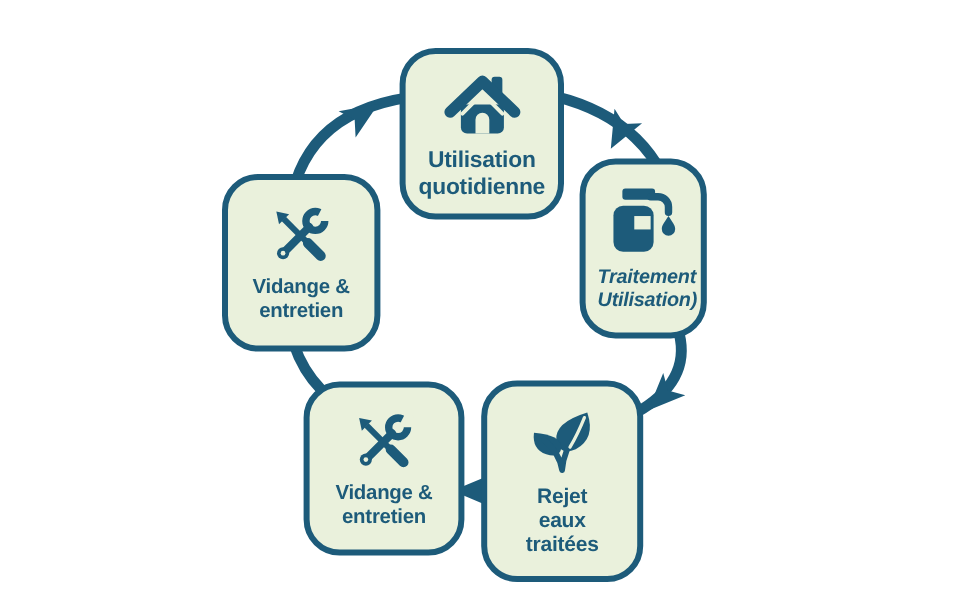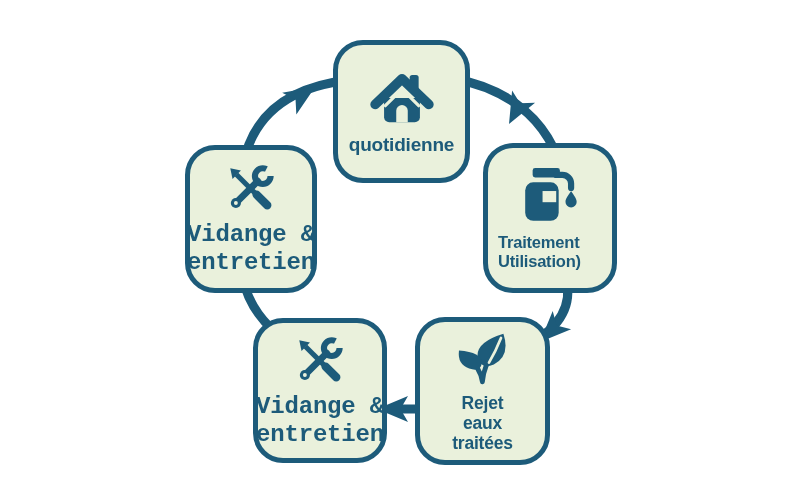--- a/index.html
+++ b/index.html
@@ -28,32 +28,32 @@
     font-weight: 700;
     text-align: center;
     line-height: 1.16;
     letter-spacing: -0.2px;
     color: #1d5b7a;
     margin-top: 4px;
   }
   .label span { display: block; white-space: nowrap; }
 
   #node-top        { left: 333px; top: 40px;  width: 137px; height: 143px; }
-  #node-right      { left: 483px; top: 143px; width: 134px; height: 150px; }
-  #node-bottomright{ left: 415px; top: 317px; width: 135px; height: 148px; }
+  #node-right      { left: 483px; top: 132px; width: 106px; height: 150px; font-style: italic; }
+  #node-bottomright{ left: 401px; top: 317px; width: 135px; height: 168px; }
   #node-bottomleft { left: 253px; top: 318px; width: 134px; height: 145px; }
   #node-left       { left: 185px; top: 145px; width: 132px; height: 148px; }
 
   #node-top .label { font-size: 19px; }
   #node-right .label {
     font-size: 16.5px; text-align: left;
     align-self: stretch; padding-left: 10px; margin-top: 6px;
   }
   #node-bottomright .label { font-size: 17.5px; }
-  #node-bottomleft .label, #node-left .label { font-size: 24px; font-family: Liberation Mono, monospace; }
+  #node-bottomleft .label, #node-left .label { font-size: 17px; }
 
   .stroke { stroke: #1d5b7a; stroke-width: 9; fill: none; stroke-linecap: round; }
   .head { fill: #1d5b7a; stroke: none; }
 </style>
 </head>
 <body>
 
 <div id="stage">
 
   <svg id="connectors" width="800" height="500" viewBox="0 0 800 500">
@@ -71,20 +71,21 @@
 
   <div class="node" id="node-top">
     <svg class="icon" width="66" height="64" viewBox="0 0 100 100">
       <rect x="62" y="14" width="14" height="26" rx="4" fill="#1d5b7a"></rect>
       <path d="M22 50 h56 v30 a8 8 0 0 1 -8 8 H30 a8 8 0 0 1 -8 -8 Z" fill="#1d5b7a"></path>
       <path d="M24 62 L50 36 L76 62" stroke="#eaf1dc" stroke-width="5" fill="none" stroke-linecap="round" stroke-linejoin="round"></path>
       <path d="M41 88 v-18 a9 9 0 0 1 18 0 v18 Z" fill="#eaf1dc"></path>
       <path d="M8 60 L50 20 L92 60" stroke="#1d5b7a" stroke-width="15" fill="none" stroke-linecap="round" stroke-linejoin="round"></path>
     </svg>
     <div class="label">
+      <span>Utilisation</span>
       <span>quotidienne</span>
     </div>
   </div>
 
   <div class="node" id="node-right">
     <svg class="icon" width="64" height="62" viewBox="0 0 100 100">
       <rect x="22" y="5" width="44" height="15" rx="4" fill="#1d5b7a"></rect>
       <rect x="10" y="28" width="54" height="62" rx="13" fill="#1d5b7a"></rect>
       <rect x="38" y="42" width="22" height="18" fill="#eaf1dc"></rect>
       <path d="M60 16 h10 a14 14 0 0 1 14 14 v7" stroke="#1d5b7a" stroke-width="10" fill="none" stroke-linecap="round" stroke-linejoin="round"></path>

